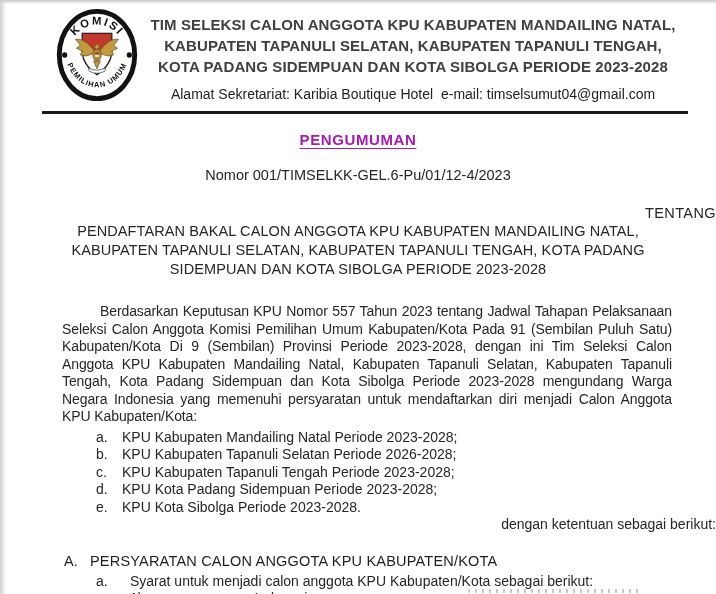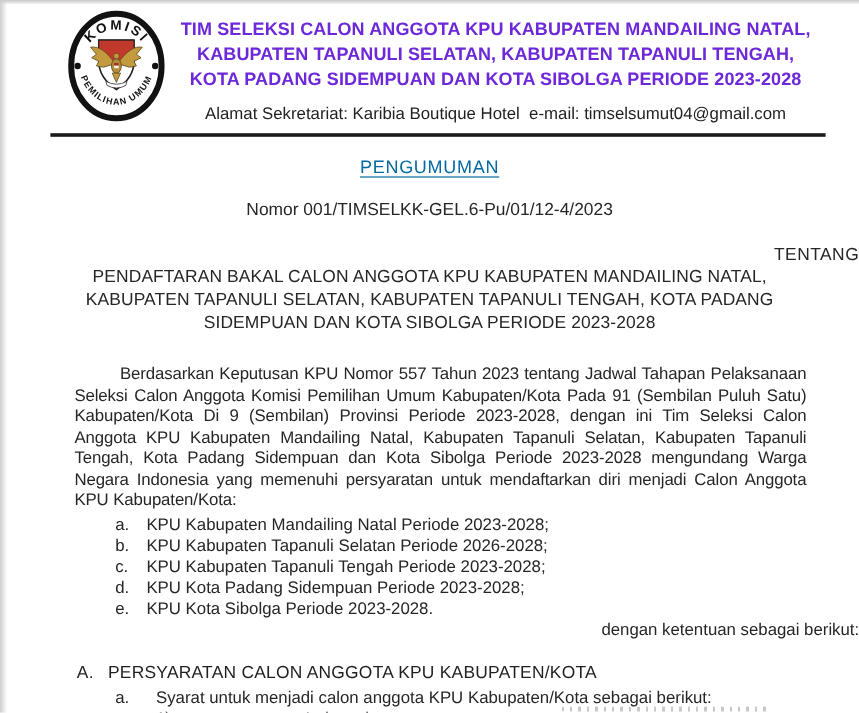--- a/index.html
+++ b/index.html
@@ -10,26 +10,26 @@
   }
   
   .edge-top{position:absolute;left:0;top:0;width:716px;height:4px;
     background:linear-gradient(#c7c7c7,rgba(255,255,255,0));}
   .edge-left{position:absolute;left:0;top:0;width:6px;height:594px;
     background:linear-gradient(90deg,#cfcfcf,rgba(255,255,255,0));}
   
   .letterhead{display:flex;padding:8px 30px 0 54px;}
   .logo-wrap{width:86px;height:94px;flex:0 0 86px;}
   .lh-text{flex:1;text-align:center;padding-top:6px;}
-  .org-title-line{font-weight:700;font-size:15px;line-height:21px;color:#6d28d9;letter-spacing:.1px;text-align:center;}
+  .org-title-line{font-weight:700;font-size:15px;line-height:21px;color:#404040;letter-spacing:.1px;text-align:center;}
   .address-line{margin-top:9px;font-size:14px;color:#222;white-space:pre-wrap;}
   .rule{height:3px;background:#1b1b1b;margin:9px 28px 0 42px;}
   
   .announce-title{margin-top:17px;text-align:center;font-size:15px;letter-spacing:.6px;
-    text-decoration:underline;text-underline-offset:3px;color:#0369a1;}
+    text-decoration:underline;text-underline-offset:3px;color:#a21caf;font-weight:bold;}
   .announce-number{margin-top:18px;text-align:center;font-size:14.5px;line-height:18px;}
   .about-label{margin-top:21px;text-align:right;font-size:14.5px;letter-spacing:.4px;}
   .subject{margin-top:1px;}
   .subject-line{text-align:center;font-size:14.5px;line-height:19px;letter-spacing:.1px;}
   
   .intro{margin:24px 44px 0 62px;font-size:14px;line-height:17.5px;
     text-align:justify;text-indent:38px;letter-spacing:-0.1px;}
   .kpu-list{margin-top:3px;}
   .li-row{display:flex;margin-left:96px;font-size:14px;line-height:17.5px;}
   .li-row .m{width:26px;flex:0 0 26px;}

